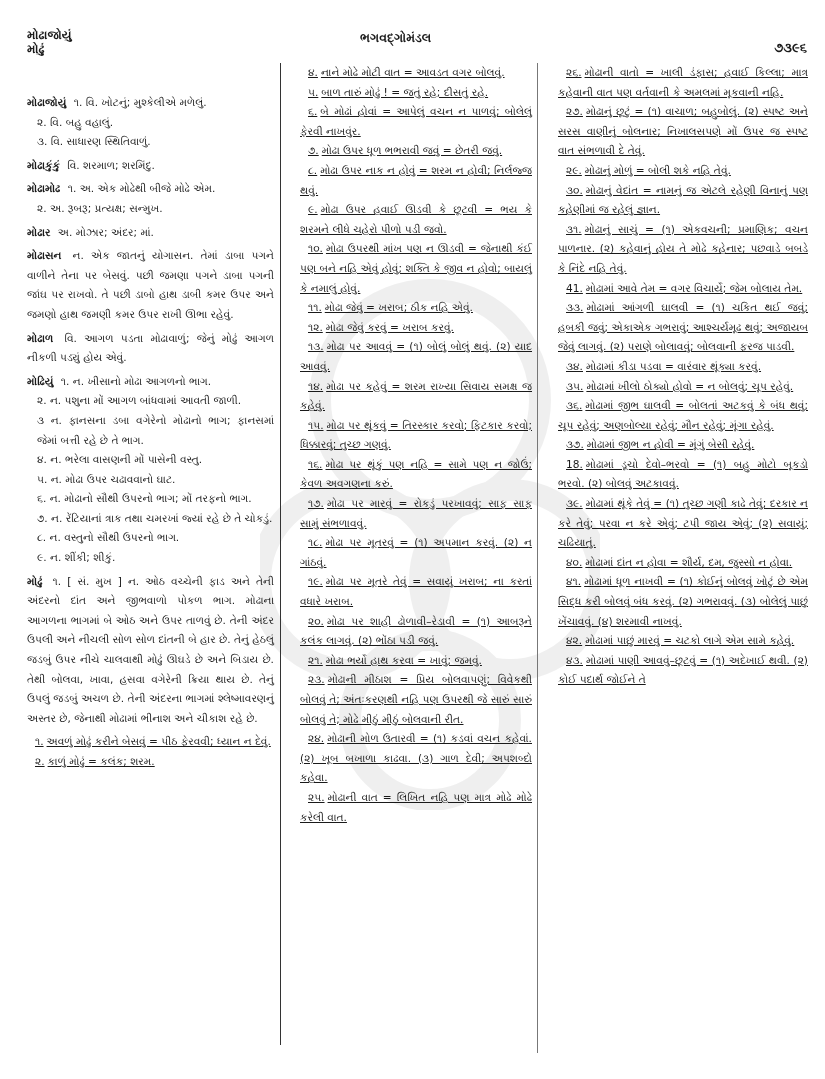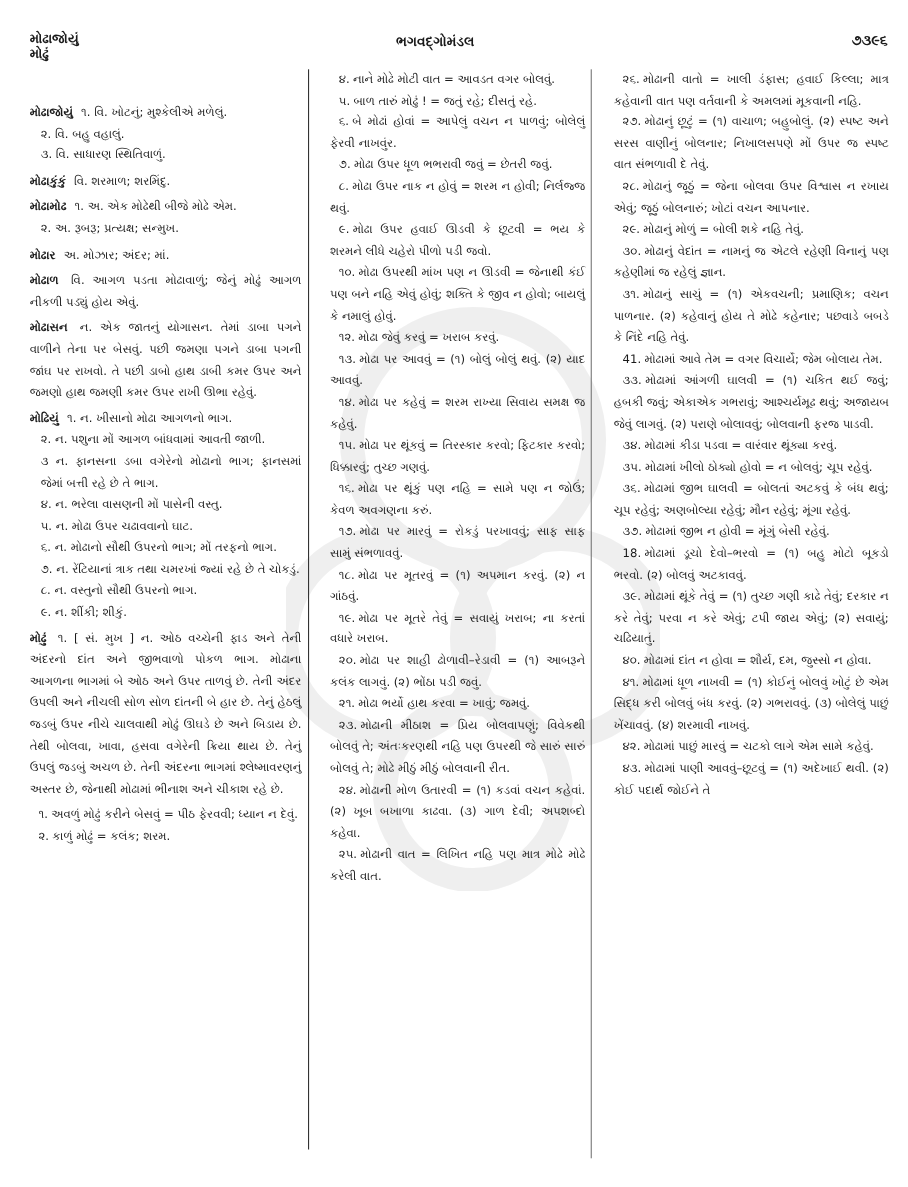--- a/index.html
+++ b/index.html
@@ -9,34 +9,34 @@
   }
   .watermark {
     position: absolute; left: 260px; top: 250px; width: 340px; height: 560px;
     pointer-events: none; opacity: 0.06;
   }
   .header {
     position: absolute; left: 0; top: 0; width: 825px; height: 56px;
   }
   .hdr-left { position: absolute; left: 27px; top: 28px; font-size: 12px; font-weight: bold; line-height: 14px; }
   .hdr-center { position: absolute; left: 360px; top: 30px; font-size: 12.5px; font-weight: bold; }
-  .hdr-right { position: absolute; right: 18px; top: 30px; font-size: 13px; font-weight: bold; }
+  .hdr-right { position: absolute; right: 18px; top: 40px; font-size: 13px; font-weight: bold; }
   .col {
     position: absolute; top: 63px; font-size: 10.6px; line-height: 19.6px; text-align: justify;
   }
   .col-1 { left: 27px; width: 247px; top: 67px; margin-top: 26px; }
   .col-2 { left: 300px; width: 232px; }
   .col-3 { left: 558px; width: 250px; }
   .divider { position: absolute; width: 1px; background: #333; }
   .div-1 { left: 280px; top: 63px; height: 982px; }
   .div-2 { left: 537px; top: 63px; height: 990px; background: #777; }
   .entry { margin: 0 0 4px 0; text-indent: 0; }
   .entry .hw { font-weight: bold; margin-right: 4px; }
   .sense { padding-left: 10px; margin: 0; }
-  .idiom { margin: 0; text-indent: 8px; }
+  .idiom { margin: 0; text-indent: 8px; text-decoration: underline; }
   .idiom .num { margin-right: 3px; }
 </style>
 </head>
 <body>
 
 <svg class="watermark" viewBox="0 0 340 560">
   <circle cx="170" cy="150" r="110" fill="none" stroke="#000" stroke-width="22"></circle>
   <circle cx="90" cy="330" r="90" fill="none" stroke="#000" stroke-width="22"></circle>
   <circle cx="250" cy="330" r="90" fill="none" stroke="#000" stroke-width="22"></circle>
   <circle cx="170" cy="470" r="80" fill="none" stroke="#000" stroke-width="22"></circle>
@@ -68,26 +68,26 @@
   <div class="entry">
     <span class="hw">મોઢામોઢ</span>
     <span>૧. અ. એક મોઢેથી બીજે મોઢે એમ.</span>
     <p class="sense">૨. અ. રૂબરૂ; પ્રત્યક્ષ; સન્મુખ.</p>
   </div>
   <div class="entry">
     <span class="hw">મોઢાર</span>
     <span>અ. મોઝાર; અંદર; માં.</span>
   </div>
   <div class="entry">
+    <span class="hw">મોઢાસન</span>
+    <span>ન. એક જાતનું યોગાસન. તેમાં ડાબા પગને વાળીને તેના પર બેસવું. પછી જમણા પગને ડાબા પગની જાંઘ પર રાખવો. તે પછી ડાબો હાથ ડાબી કમર ઉપર અને જમણો હાથ જમણી કમર ઉપર રાખી ઊભા રહેવું.</span>
+  </div>
+  <div class="entry">
     <span class="hw">મોઢાળ</span>
     <span>વિ. આગળ પડતા મોઢાવાળું; જેનું મોઢું આગળ નીકળી પડ્યું હોય એવું.</span>
-  </div>
-  <div class="entry">
-    <span class="hw">મોઢાસન</span>
-    <span>ન. એક જાતનું યોગાસન. તેમાં ડાબા પગને વાળીને તેના પર બેસવું. પછી જમણા પગને ડાબા પગની જાંઘ પર રાખવો. તે પછી ડાબો હાથ ડાબી કમર ઉપર અને જમણો હાથ જમણી કમર ઉપર રાખી ઊભા રહેવું.</span>
   </div>
   <div class="entry">
     <span class="hw">મોઢિયું</span>
     <span>૧. ન. ખીસાનો મોઢા આગળનો ભાગ.</span>
     <p class="sense">૨. ન. પશુના મોં આગળ બાંધવામાં આવતી જાળી.</p>
     <p class="sense">૩ ન. ફાનસના ડબા વગેરેનો મોઢાનો ભાગ; ફાનસમાં જેમાં બત્તી રહે છે તે ભાગ.</p>
     <p class="sense">૪. ન. ભરેલા વાસણની મોં પાસેની વસ્તુ.</p>
     <p class="sense">૫. ન. મોઢા ઉપર ચઢાવવાનો ઘાટ.</p>
     <p class="sense">૬. ન. મોઢાનો સૌથી ઉપરનો ભાગ; મોં તરફનો ભાગ.</p>
     <p class="sense">૭. ન. રેંટિયાનાં ત્રાક તથા ચમરખાં જ્યાં રહે છે તે ચોકડું.</p>
@@ -103,39 +103,39 @@
 </div>
 
 <div class="col col-2" id="col2">
     <p class="idiom"><span class="num">૪.</span><span>નાને મોઢે મોટી વાત = આવડત વગર બોલવું.</span></p>
     <p class="idiom"><span class="num">૫.</span><span>બાળ તારું મોઢું ! = જતું રહે; દીસતું રહે.</span></p>
     <p class="idiom"><span class="num">૬.</span><span>બે મોઢાં હોવાં = આપેલું વચન ન પાળવું; બોલેલું ફેરવી નાખવુંર.</span></p>
     <p class="idiom"><span class="num">૭.</span><span>મોઢા ઉપર ધૂળ ભભરાવી જવું = છેતરી જવું.</span></p>
     <p class="idiom"><span class="num">૮.</span><span>મોઢા ઉપર નાક ન હોવું = શરમ ન હોવી; નિર્લજ્જ થવું.</span></p>
     <p class="idiom"><span class="num">૯.</span><span>મોઢા ઉપર હવાઈ ઊડવી કે છૂટવી = ભય કે શરમને લીધે ચહેરો પીળો પડી જવો.</span></p>
     <p class="idiom"><span class="num">૧૦.</span><span>મોઢા ઉપરથી માંખ પણ ન ઊડવી = જેનાથી કંઈ પણ બને નહિ એવું હોવું; શક્તિ કે જીવ ન હોવો; બાયલું કે નમાલું હોવું.</span></p>
+    <p class="idiom"><span class="num">૧૧.</span><span>મોઢા જેવું = ખરાબ; ઠીક નહિ એવું.</span></p>
     <p class="idiom"><span class="num">૧૨.</span><span>મોઢા જેવું કરવું = ખરાબ કરવું.</span></p>
     <p class="idiom"><span class="num">૧૩.</span><span>મોઢા પર આવવું = (૧) બોલું બોલું થવું. (૨) યાદ આવવું.</span></p>
     <p class="idiom"><span class="num">૧૪.</span><span>મોઢા પર કહેવું = શરમ રાખ્યા સિવાય સમક્ષ જ કહેવું.</span></p>
     <p class="idiom"><span class="num">૧૫.</span><span>મોઢા પર થૂંકવું = તિરસ્કાર કરવો; ફિટકાર કરવો; ધિક્કારવું; તુચ્છ ગણવું.</span></p>
     <p class="idiom"><span class="num">૧૬.</span><span>મોઢા પર થૂંકું પણ નહિ = સામે પણ ન જોઉં; કેવળ અવગણના કરું.</span></p>
     <p class="idiom"><span class="num">૧૭.</span><span>મોઢા પર મારવું = રોકડું પરખાવવું; સાફ સાફ સામું સંભળાવવું.</span></p>
     <p class="idiom"><span class="num">૧૮.</span><span>મોઢા પર મૂતરવું = (૧) અપમાન કરવું. (૨) ન ગાંઠવું.</span></p>
     <p class="idiom"><span class="num">૧૯.</span><span>મોઢા પર મૂતરે તેવું = સવાયું ખરાબ; ના કરતાં વધારે ખરાબ.</span></p>
     <p class="idiom"><span class="num">૨૦.</span><span>મોઢા પર શાહી ઢોળાવી–રેડાવી = (૧) આબરૂને કલંક લાગવું. (૨) ભોંઠા પડી જવું.</span></p>
     <p class="idiom"><span class="num">૨૧.</span><span>મોઢા ભર્યો હાથ કરવા = ખાવું; જમવું.</span></p>
     <p class="idiom"><span class="num">૨૩.</span><span>મોઢાની મીઠાશ = પ્રિય બોલવાપણું; વિવેકથી બોલવું તે; અંતઃકરણથી નહિ પણ ઉપરથી જે સારું સારું બોલવું તે; મોઢે મીઠું મીઠું બોલવાની રીત.</span></p>
     <p class="idiom"><span class="num">૨૪.</span><span>મોઢાની મોળ ઉતારવી = (૧) કડવાં વચન કહેવાં. (૨) ખૂબ બખાળા કાઢવા. (૩) ગાળ દેવી; અપશબ્દો કહેવા.</span></p>
     <p class="idiom"><span class="num">૨૫.</span><span>મોઢાની વાત = લિખિત નહિ પણ માત્ર મોઢે મોઢે કરેલી વાત.</span></p>
   </div>
 
 <div class="col col-3" id="col3">
     <p class="idiom"><span class="num">૨૬.</span><span>મોઢાની વાતો = ખાલી ડંફાસ; હવાઈ કિલ્લા; માત્ર કહેવાની વાત પણ વર્તવાની કે અમલમાં મૂકવાની નહિ.</span></p>
     <p class="idiom"><span class="num">૨૭.</span><span>મોઢાનું છૂટું = (૧) વાચાળ; બહુબોલું. (૨) સ્પષ્ટ અને સરસ વાણીનું બોલનાર; નિખાલસપણે મોં ઉપર જ સ્પષ્ટ વાત સંભળાવી દે તેવું.</span></p>
-    <p class="idiom"><span class="num">૨૮.</span><span>મોઢાનું જૂઠું = જેના બોલવા ઉપર વિશ્વાસ ન રખાય એવું; જૂઠું બોલનારું; ખોટાં વચન આપનાર.</span></p>
     <p class="idiom"><span class="num">૨૯.</span><span>મોઢાનું મોળું = બોલી શકે નહિ તેવું.</span></p>
     <p class="idiom"><span class="num">૩૦.</span><span>મોઢાનું વેદાંત = નામનું જ એટલે રહેણી વિનાનું પણ કહેણીમાં જ રહેલું જ્ઞાન.</span></p>
     <p class="idiom"><span class="num">૩૧.</span><span>મોઢાનું સાચું = (૧) એકવચની; પ્રમાણિક; વચન પાળનાર. (૨) કહેવાનું હોય તે મોઢે કહેનાર; પછવાડે બબડે કે નિંદે નહિ તેવું.</span></p>
     <p class="idiom"><span class="num">41.</span><span>મોઢામાં આવે તેમ = વગર વિચાર્યે; જેમ બોલાય તેમ.</span></p>
     <p class="idiom"><span class="num">૩૩.</span><span>મોઢામાં આંગળી ઘાલવી = (૧) ચકિત થઈ જવું; હબકી જવું; એકાએક ગભરાવું; આશ્ચર્યમૂઢ થવું; અજાયબ જેવું લાગવું. (૨) પરાણે બોલાવવું; બોલવાની ફરજ પાડવી.</span></p>
     <p class="idiom"><span class="num">૩૪.</span><span>મોઢામાં કીડા પડવા = વારંવાર થૂંક્યા કરવું.</span></p>
     <p class="idiom"><span class="num">૩૫.</span><span>મોઢામાં ખીલો ઠોક્યો હોવો = ન બોલવું; ચૂપ રહેવું.</span></p>
     <p class="idiom"><span class="num">૩૬.</span><span>મોઢામાં જીભ ઘાલવી = બોલતાં અટકવું કે બંધ થવું; ચૂપ રહેવું; અણબોલ્યા રહેવું; મૌન રહેવું; મૂંગા રહેવું.</span></p>
     <p class="idiom"><span class="num">૩૭.</span><span>મોઢામાં જીભ ન હોવી = મૂંગું બેસી રહેવું.</span></p>
     <p class="idiom"><span class="num">18.</span><span>મોઢામાં ડૂચો દેવો–ભરવો = (૧) બહુ મોટો બૂકડો ભરવો. (૨) બોલવું અટકાવવું.</span></p>

